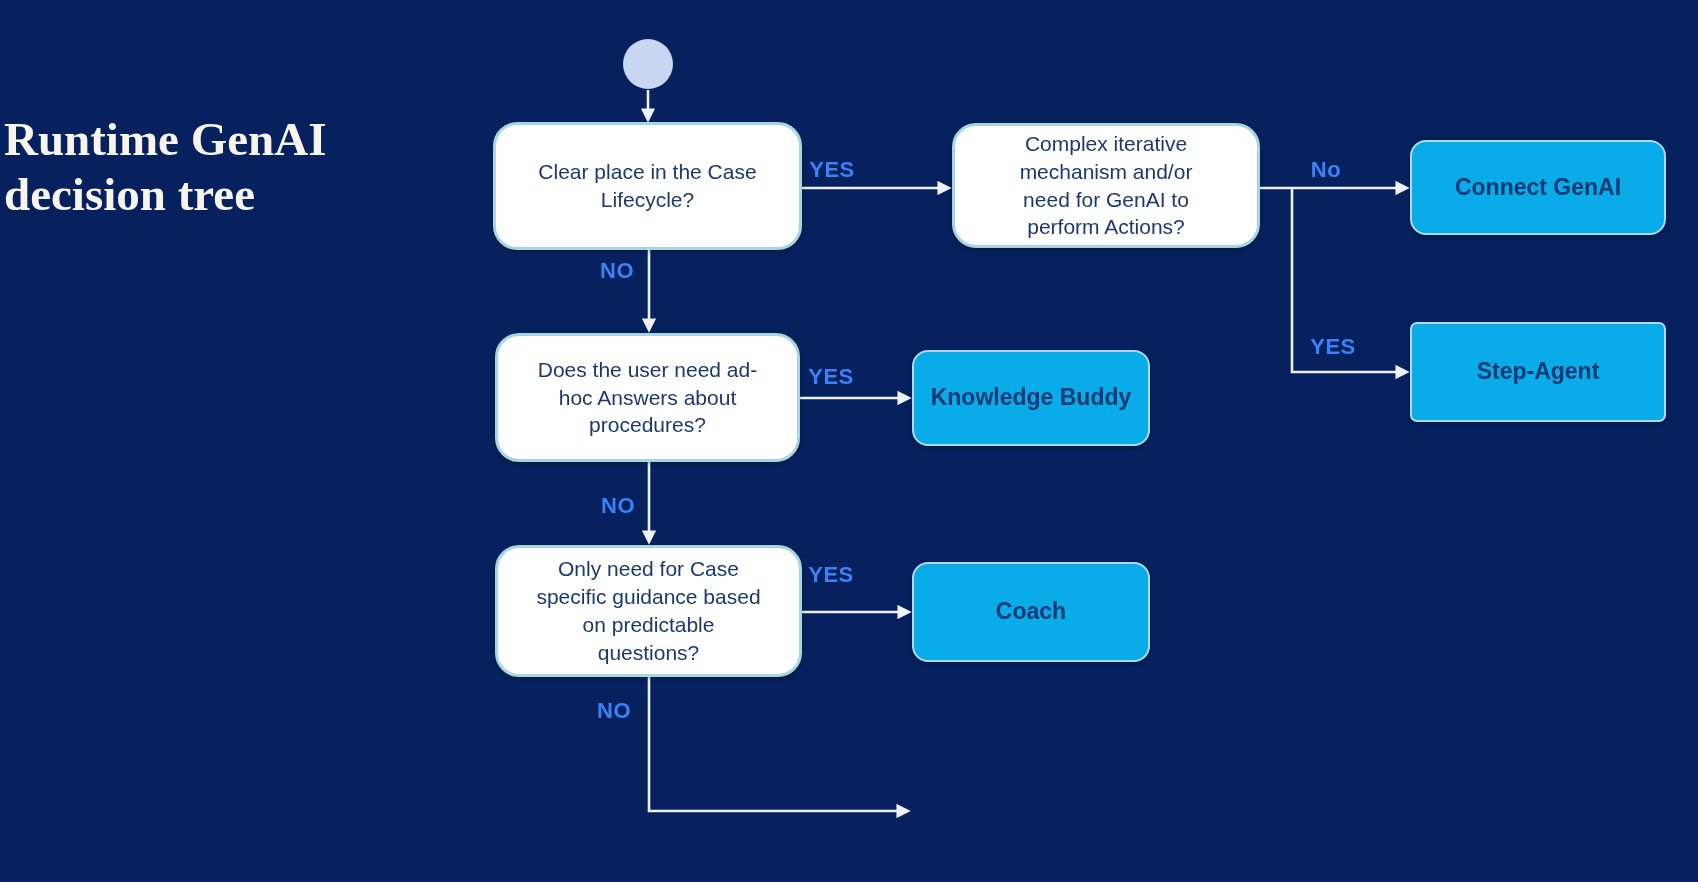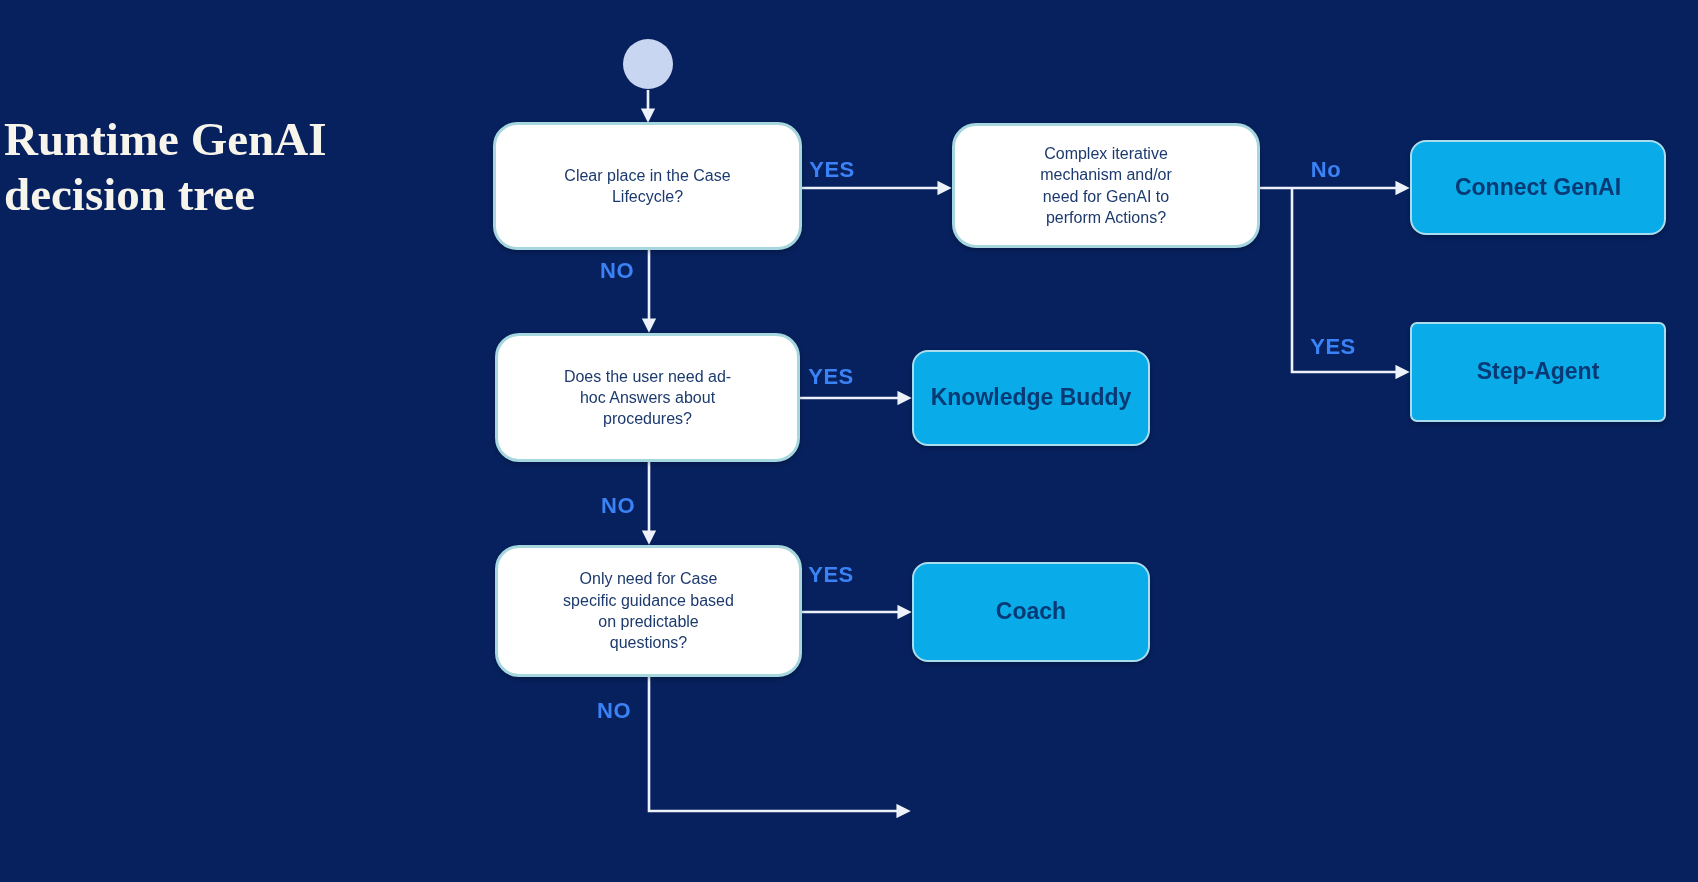--- a/index.html
+++ b/index.html
@@ -28,21 +28,21 @@
     width:50px; height:50px;
     border-radius:50%;
     background:#c9d6f2;
   }
   .decision {
     position:absolute;
     background:#ffffff;
     border:3px solid #a6d6de;
     border-radius:24px;
     color:#1c3a6e;
-    font-size:16px;
+    font-size:21px;
     line-height:1.33;
     display:flex; align-items:center; justify-content:center;
     text-align:center;
     white-space:pre-line;
     box-sizing:border-box;
     padding:4px 10px;
     box-shadow:0 2px 4px rgba(0,0,0,0.25);
   }
   .outcome {
     position:absolute;

